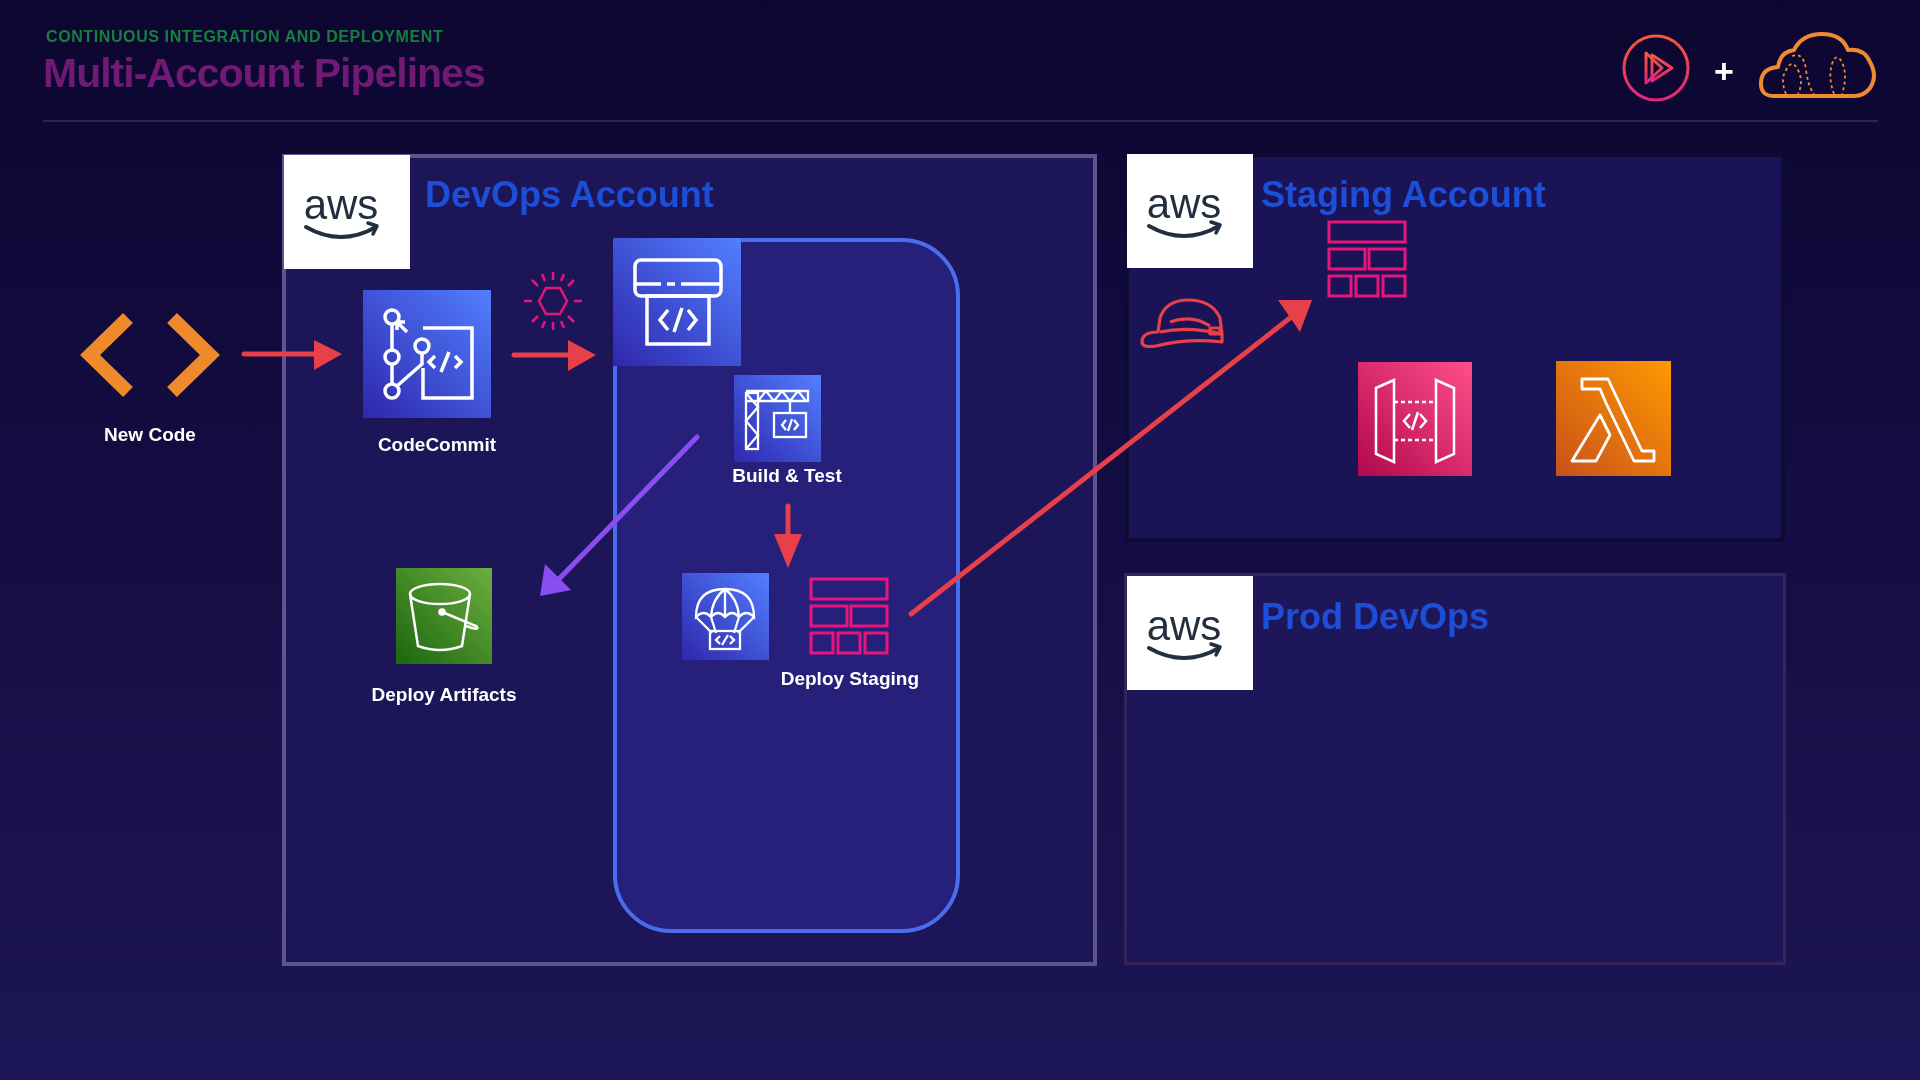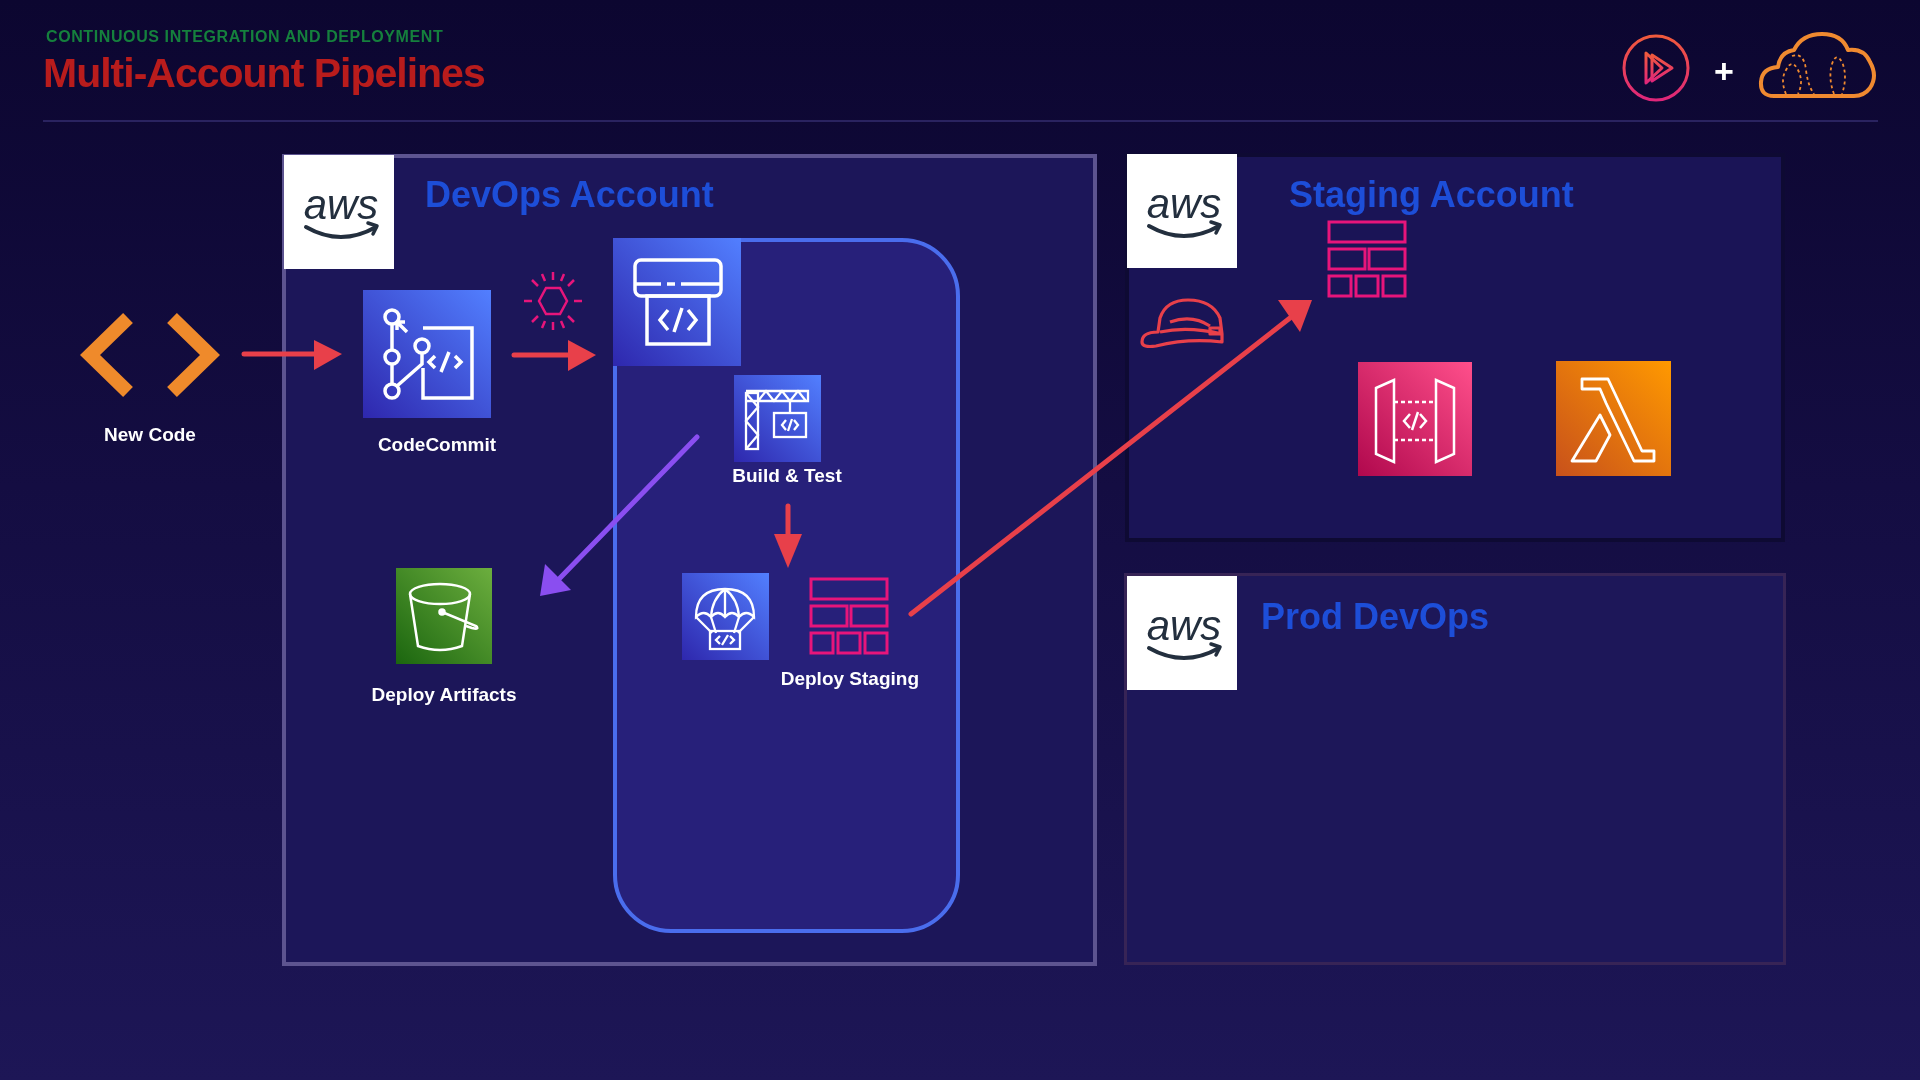--- a/index.html
+++ b/index.html
@@ -4,33 +4,33 @@
 <style>
   html, body { margin: 0; padding: 0; }
   body {
     width: 1920px; height: 1080px; overflow: hidden;
     background: linear-gradient(180deg, #0c0630 0%, #140d42 45%, #1d1656 100%);
     font-family: "Liberation Sans", "DejaVu Sans", sans-serif;
     color: #fff; position: relative;
   }
   .abs { position: absolute; }
   .eyebrow { left: 46px; top: 28px; font-size: 16px; font-weight: 700; letter-spacing: 0.6px; color: #15803d; }
-  .title { left: 43px; top: 50px; font-size: 41px; font-weight: 700; letter-spacing: -1px; color: #b91c1c; }
+  .title { left: 43px; top: 50px; font-size: 41px; font-weight: 700; letter-spacing: -1px; color: #701a75; }
   .header-rule { left: 43px; top: 120px; width: 1835px; height: 2px; background: #2a2360; }
 
   .logo-ps { left: 1622px; top: 34px; width: 68px; height: 68px; }
   .plus { left: 1714px; top: 52px; font-size: 34px; font-weight: 700; color: #fff; }
   .logo-cloud { left: 1758px; top: 30px; width: 120px; height: 72px; }
 
   .acct { box-sizing: border-box; }
   .acct-devops { left: 282px; top: 154px; width: 815px; height: 812px; border: 4px solid #5d5490; background: #1c1659; }
   .acct-staging { left: 1125px; top: 153px; width: 660px; height: 389px; border: 4px solid #0e0a33; background: #1a1456; }
   .acct-prod { left: 1124px; top: 573px; width: 662px; height: 392px; border: 3px solid #372456; background: #1d1759; }
 
-  .aws-tile { width: 110px; height: 114px; background: #fff; font-style: italic; }
+  .aws-tile { width: 126px; height: 114px; background: #fff; }
   .aws-tile svg { width: 114px; height: 114px; display: block; }
   .acct-label { font-size: 36px; font-weight: 700; color: #1d4ed8; }
 
   .stage-box { left: 613px; top: 238px; width: 347px; height: 695px; border: 4px solid #4a6ded; border-radius: 58px; background: #27207a; box-sizing: border-box; }
 
   .svc-tile { display: block; }
   .svc-label { font-size: 19px; font-weight: 700; color: #fff; text-align: center; white-space: nowrap; }
 
   .overlay { left: 0; top: 0; width: 1920px; height: 1080px; pointer-events: none; }
 </style>
@@ -172,21 +172,21 @@
 <div class="abs svc-label" style="left:322px;top:684px;width:244px;">Deploy Artifacts</div>
 
 <div class="abs acct acct-staging"></div>
 <div class="abs aws-tile" style="left:1127px;top:154px;">
   <svg viewBox="0 0 114 114">
     <text x="57" y="64" text-anchor="middle" font-family="Liberation Sans, sans-serif" font-size="42" fill="#232f3e">aws</text>
     <path d="M22 72 Q57 92 92 72" fill="none" stroke="#232f3e" stroke-width="4" stroke-linecap="round"></path>
     <path d="M84 68 L93 71 L89 79" fill="none" stroke="#232f3e" stroke-width="3.5" stroke-linecap="round" stroke-linejoin="round"></path>
   </svg>
 </div>
-<div class="abs acct-label" style="left:1261px;top:174px;margin-left:28px;">Staging Account</div>
+<div class="abs acct-label" style="left:1261px;top:174px;">Staging Account</div>
 
 <svg class="abs" style="left:1326px;top:219px;width:82px;height:80px;" viewBox="0 0 82 80">
   <g fill="none" stroke="#e7157b" stroke-width="3">
     <rect x="3" y="3" width="76" height="20"></rect>
     <rect x="3" y="30" width="36" height="20"></rect>
       <rect x="43" y="30" width="36" height="20"></rect>
     <rect x="3" y="57" width="22" height="20"></rect>
       <rect x="30" y="57" width="22" height="20"></rect>
       <rect x="57" y="57" width="22" height="20"></rect>
   </g>

